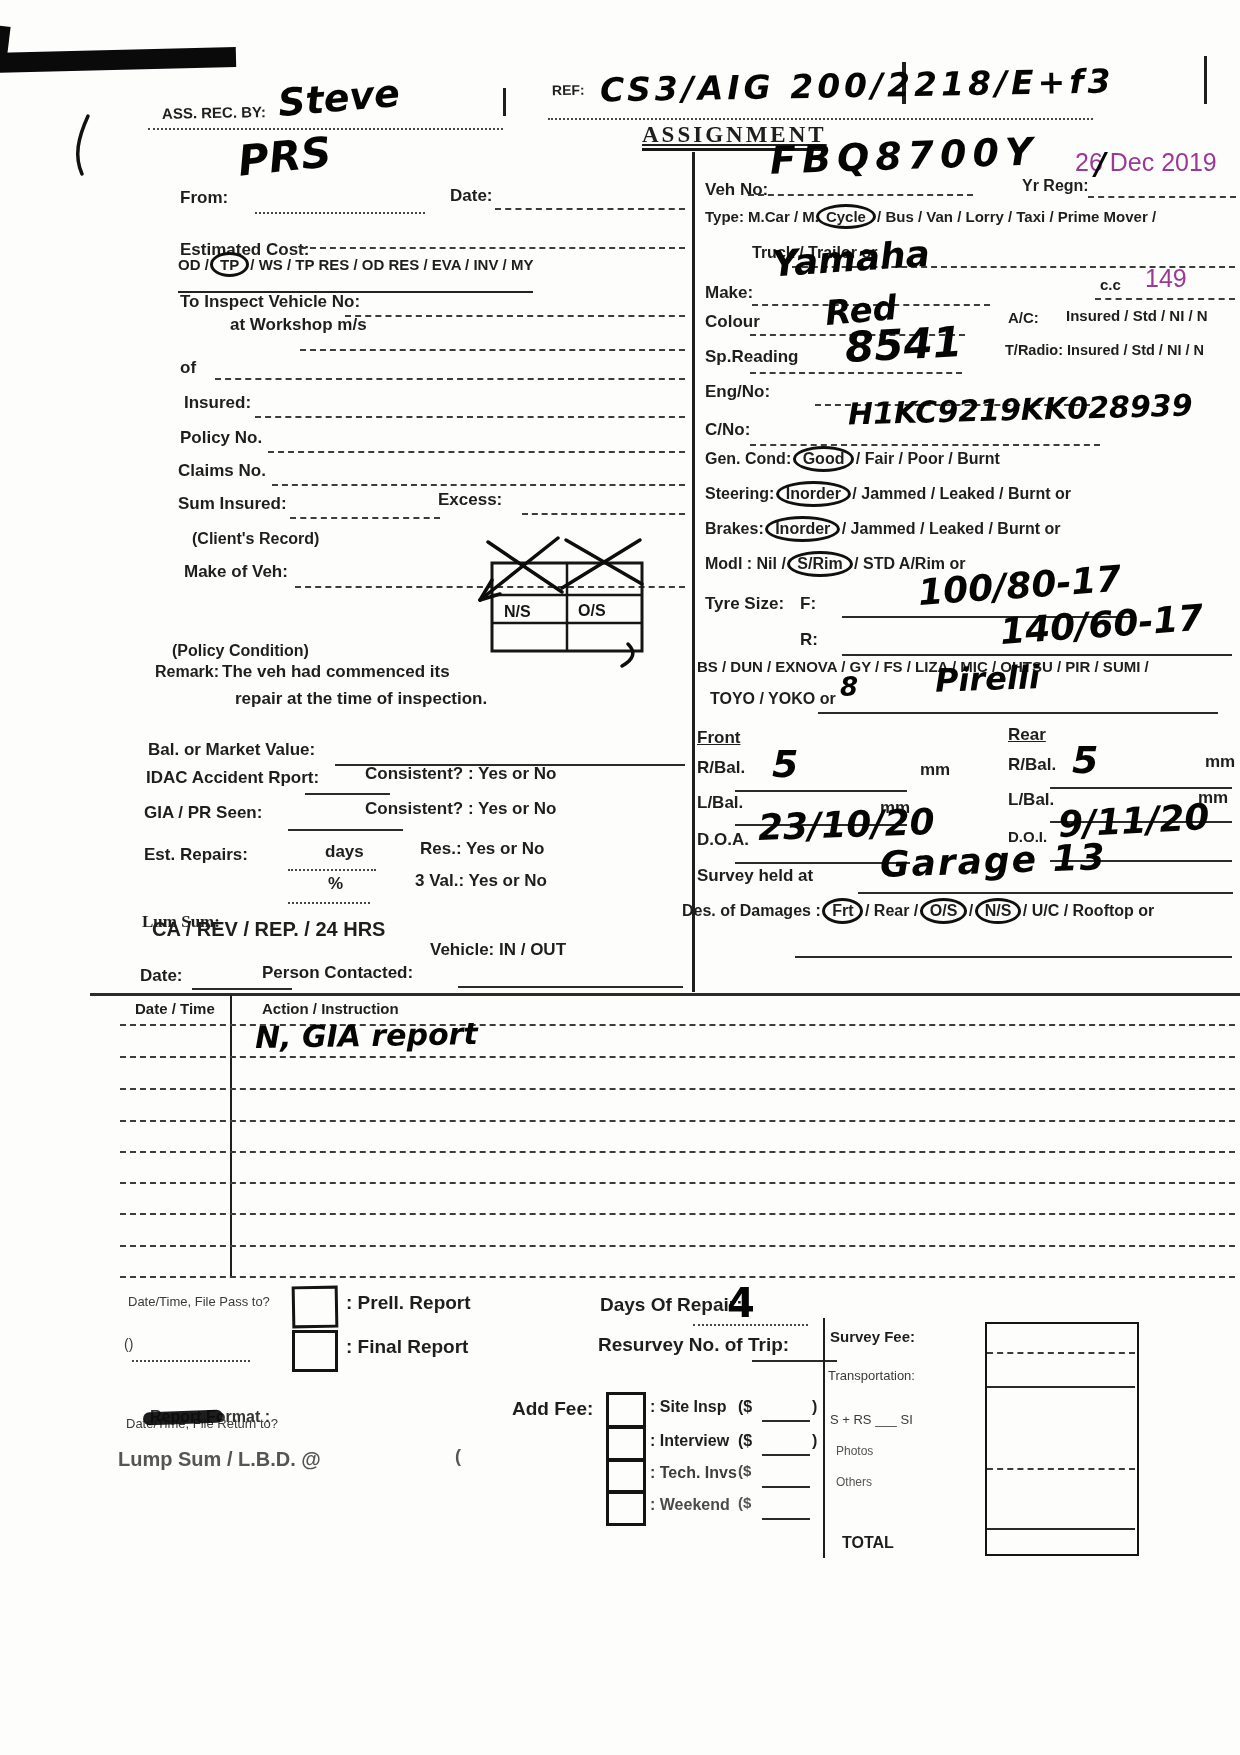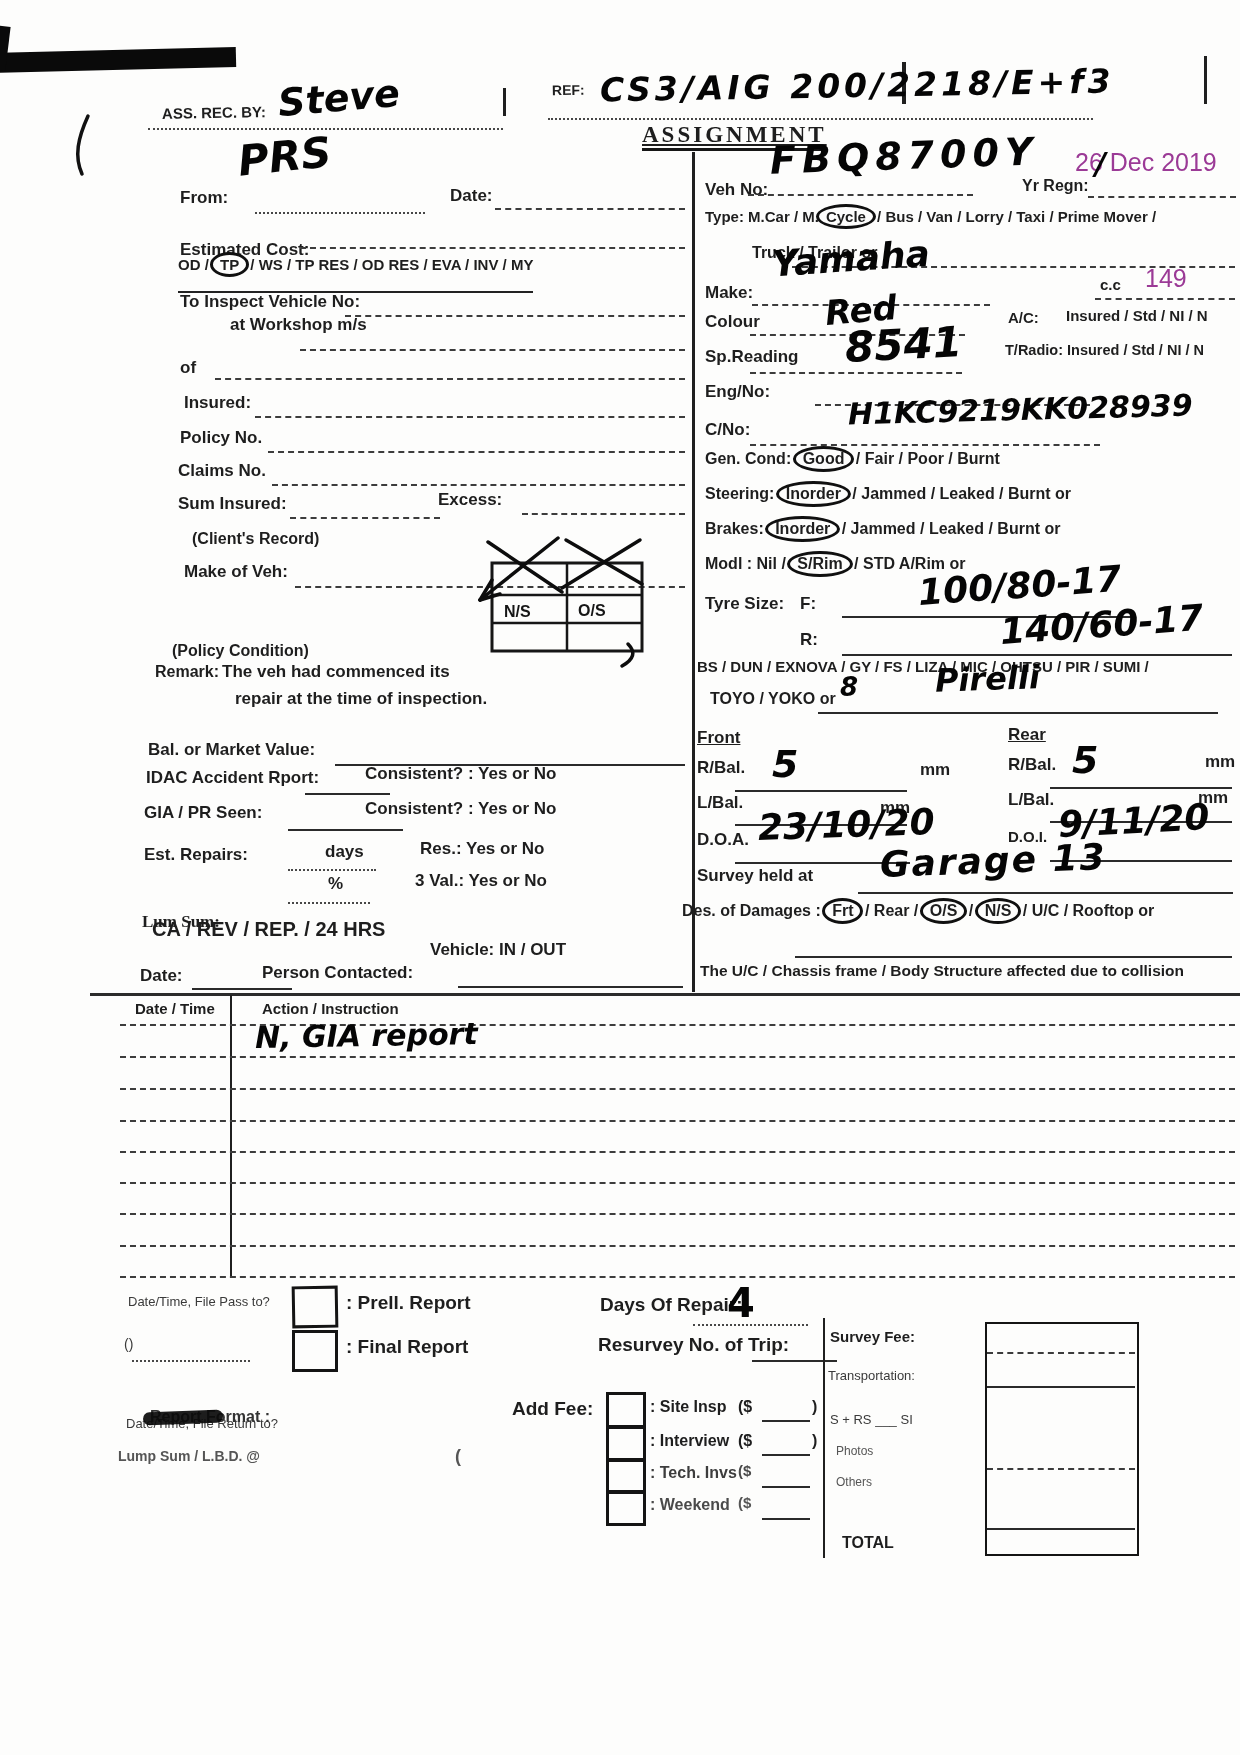--- a/index.html
+++ b/index.html
@@ -204,21 +204,20 @@
   <div class="t" style="left:1008px;top:828px;font-size:15px;">D.O.I.</div>
   <div class="hw" style="left:1058px;top:800px;font-size:36px;transform:rotate(-3deg);">9/11/20</div>
   <div class="lns" style="left:1050px;top:860px;width:182px;"></div>
 
   <div class="t" style="left:697px;top:866px;">Survey held at</div>
   <div class="hw" style="left:880px;top:840px;font-size:36px;letter-spacing:2px;transform:rotate(-2deg);">Garage 13</div>
   <div class="lns" style="left:858px;top:892px;width:375px;"></div>
 
   <div class="t b" style="left:682px;top:902px;font-size:16px;"><span>Des. of Damages : </span><span class="circ">Frt</span><span> / Rear / </span><span class="circ">O/S</span><span> / </span><span class="circ">N/S</span><span> / U/C / Rooftop  or</span></div>
   <div class="lns" style="left:795px;top:956px;width:437px;"></div>
-  <div class="t b" style="left:700px;top:962px;font-size:15.5px;">The  U/C  /  Chassis frame  /  Body Structure  affected due to collision</div>
 
   <div class="lns" style="left:90px;top:993px;width:1150px;border-bottom-width:3px;"></div>
   <div class="vl" style="left:230px;top:995px;height:282px;"></div>
   <div class="t" style="left:135px;top:1000px;font-size:15px;">Date / Time</div>
   <div class="t" style="left:262px;top:1000px;font-size:15px;">Action / Instruction</div>
   <div class="ln" style="left:120px;top:1024px;width:1115px;"></div>
   <div class="ln" style="left:120px;top:1056px;width:1115px;"></div>
   <div class="ln" style="left:120px;top:1088px;width:1115px;"></div>
   <div class="ln" style="left:120px;top:1120px;width:1115px;"></div>
   <div class="ln" style="left:120px;top:1151px;width:1115px;"></div>
@@ -274,16 +273,16 @@
   <div class="t sm" style="left:836px;top:1475px;font-size:12px;color:#555;">Others</div>
   <div class="t" style="left:842px;top:1534px;font-size:16px;">TOTAL</div>
   <div class="cb" style="left:985px;top:1322px;width:150px;height:230px;border-width:2.5px;"></div>
   <div class="ln" style="left:987px;top:1352px;width:148px;"></div>
   <div class="lns" style="left:987px;top:1386px;width:148px;"></div>
   <div class="ln" style="left:987px;top:1468px;width:148px;"></div>
   <div class="lns" style="left:987px;top:1528px;width:148px;"></div>
 
   <div class="t" style="left:150px;top:1408px;font-size:16px;color:#333;">Report Format :</div>
   <div class="bar" style="left:143px;top:1411px;width:80px;height:13px;border-radius:7px;transform:rotate(-2deg);opacity:.92;"></div>
-  <div class="t" style="left:118px;top:1448px;font-size:14px;color:#555;">Lump Sum / L.B.D. @</div>
+  <div class="t" style="left:118px;top:1448px;font-size:20px;color:#555;">Lump Sum / L.B.D. @</div>
   <div class="t" style="left:455px;top:1446px;font-size:18px;color:#555;">(</div>
 
 </div>
 
 </body></html>

